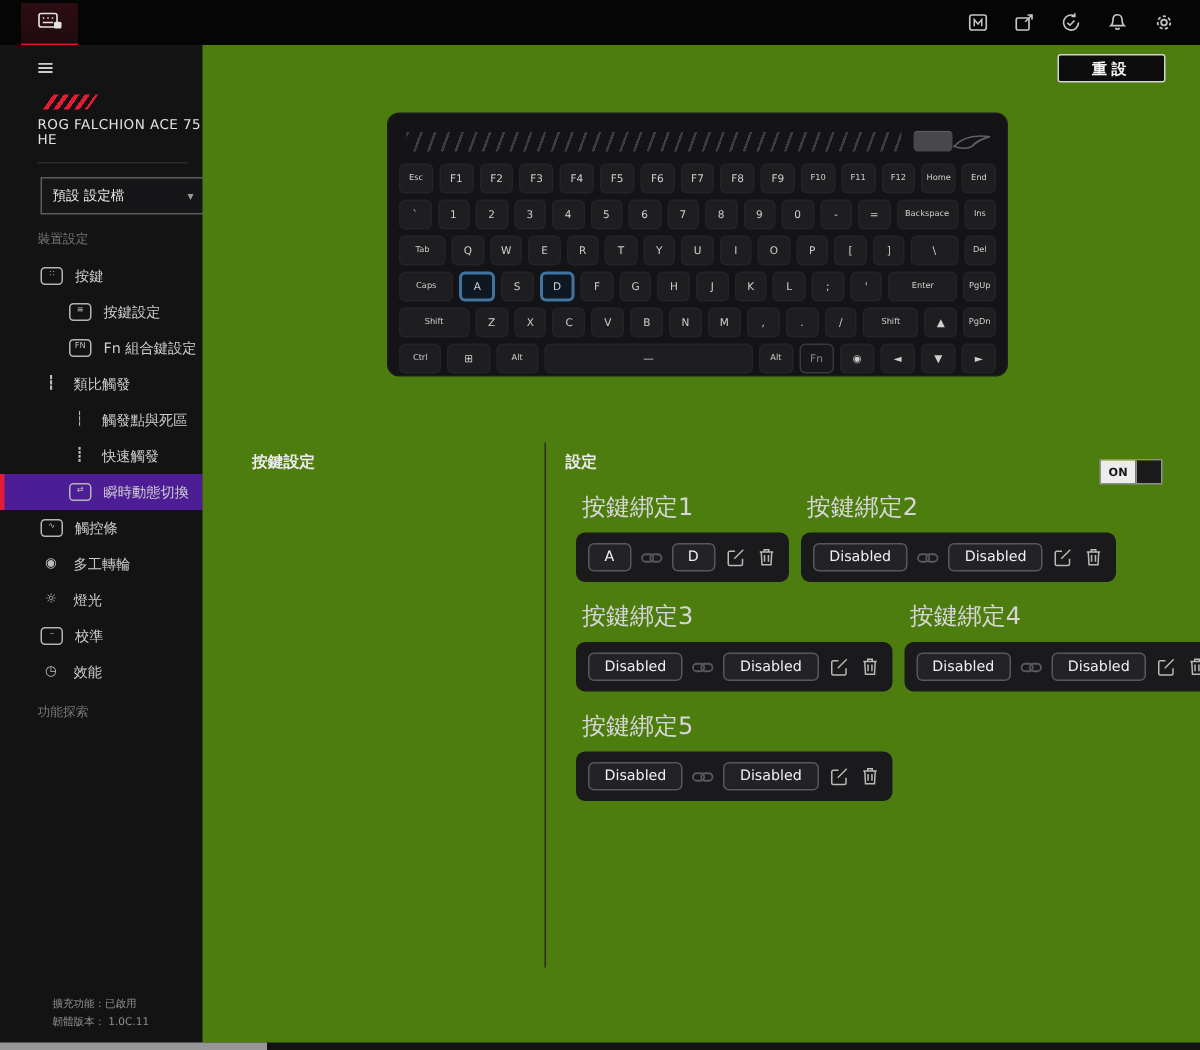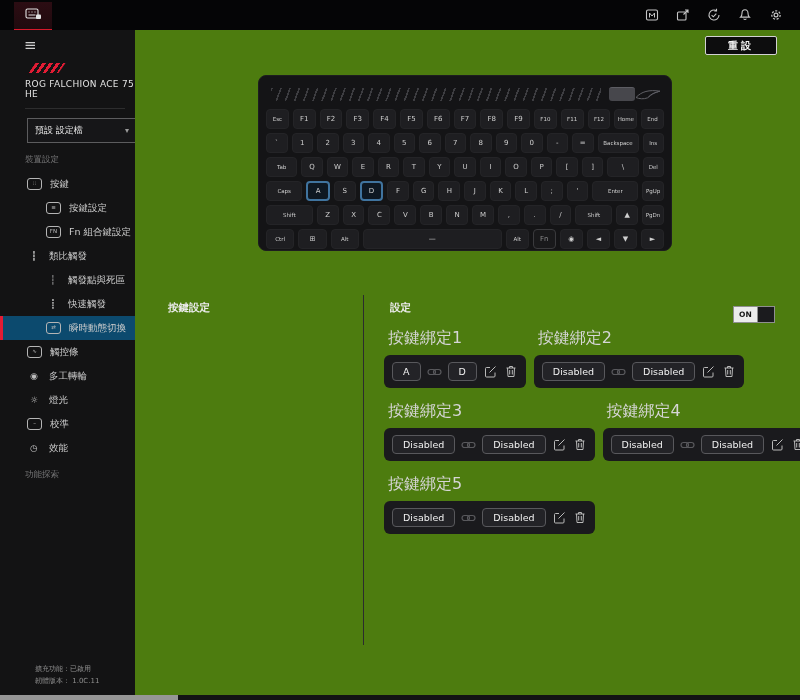--- a/index.html
+++ b/index.html
@@ -14,21 +14,21 @@
   .hamburger{margin:8px 0 0 24px;font-size:15px;color:#cfcfcf;width:18px;cursor:pointer;line-height:1;}
   .rog-slashes{margin:10px 0 0 32px;width:30px;height:10px;background:repeating-linear-gradient(90deg,#e21c34 0 3.5px,transparent 3.5px 7px);transform:skewX(-35deg);}
   .devname{margin:6px 0 0 25px;font-size:9px;color:#e2e2e2;letter-spacing:.3px;}
   .sdiv{height:1px;background:#2d2d2e;margin:9px 10px 0 25px;}
   .profile{margin:9px 0 0 27px;width:94px;height:23px;border:1px solid #5c5c5e;background:#161618;display:flex;align-items:center;justify-content:space-between;padding:0 7px;font-size:9px;color:#eee;cursor:pointer;}
   .profile .arr{color:#9a9a9a;font-size:8px;}
   #side-items{margin-top:5px;}
   .side-section{height:24px;padding-left:25px;font-size:8.5px;color:#767677;display:flex;align-items:center;margin-top:3px;}
   .side-item{height:24px;padding-left:27px;display:flex;align-items:center;gap:8px;font-size:9.5px;color:#cdcdcd;cursor:pointer;white-space:nowrap;}
   .side-item.sub{padding-left:46px;}
-  .side-item.active{background:#0c4a6e;border-left:3px solid #e21c34;}
+  .side-item.active{background:#4c1d95;border-left:3px solid #e21c34;}
   .side-item.active.sub{padding-left:43px;}
   .ic{width:14px;height:12px;display:flex;align-items:center;justify-content:center;font-size:9px;color:#bdbdbd;flex:none;line-height:1;}
   .ic.boxed{border:1px solid #b5b5b5;border-radius:3px;width:13px;height:10px;font-size:5.5px;}
   .sfooter{position:absolute;bottom:12px;left:35px;font-size:7px;color:#8f8f8f;line-height:1.8;}
   
   .main{position:absolute;left:135px;top:30px;right:0;bottom:0;background:#4d7c0f;}
   .reset{position:absolute;left:570px;top:6px;width:72px;height:19px;background:#0d0d0e;border:1px solid #d2d2d2;border-radius:2px;color:#f4f4f4;font-size:10px;font-weight:bold;letter-spacing:3px;cursor:pointer;font-family:inherit;display:flex;align-items:center;justify-content:center;}
   
   .kb{position:absolute;left:123px;top:45px;width:414px;height:176px;background:#141416;border-radius:8px;border:1px solid #1d1d1f;box-sizing:border-box;}
   .kb-top{position:relative;height:25px;margin:6px 10px 2px;}
@@ -37,21 +37,21 @@
   .kb-logo{position:absolute;right:0;top:4px;}
   #kb-rows{padding:0 7px;}
   .kb-row{display:flex;gap:4px;height:20px;margin-bottom:4px;}
   .key{background:#1e1e21;border:1px solid #242427;border-radius:4px;display:flex;align-items:center;justify-content:center;color:#cfcfcf;font-size:7px;min-width:0;box-sizing:border-box;cursor:pointer;overflow:hidden;}
   .key.word{font-size:5.5px;}
   .key.hl{border:2px solid #40749f;background:#0e1822;}
   .key.dim{color:#88888a;background:#19191b;border:1px solid #3a3a3d;}
   
   .vdiv{position:absolute;left:228px;top:265px;width:1px;height:350px;background:#2b2b2d;}
   .left-title{position:absolute;left:33px;top:271px;font-size:10.5px;font-weight:bold;color:#ebebeb;}
-  .right-title{position:absolute;left:255px;top:271px;font-size:10.5px;font-weight:bold;color:#ebebeb;}
+  .right-title{position:absolute;left:242px;top:271px;font-size:10.5px;font-weight:bold;color:#ebebeb;}
   .toggle{position:absolute;left:598px;top:276px;width:40px;height:15px;border:1px solid #8f8f90;display:flex;cursor:pointer;box-sizing:content-box;}
   .ton{flex:1.4;background:#ececec;color:#141414;font-size:7.5px;font-weight:bold;display:flex;align-items:center;justify-content:center;}
   .tknob{flex:1;background:#1b1b1e;border-left:1px solid #8f8f90;}
   #binding-rows{position:absolute;left:249px;top:298px;}
   .brow{display:flex;gap:8px;margin-bottom:13px;}
   .blabel{font-size:16px;color:#d6d6d6;margin:0 0 6px 4px;}
   .bgroup{background:#1a1a1d;border-radius:6px;display:inline-flex;align-items:center;gap:6px;padding:6px 8px;height:21px;}
   .bval{background:#232327;border:1px solid #58585c;border-radius:4px;padding:3px 10px;font-size:9.5px;color:#f1f1f1;cursor:pointer;line-height:1.2;}
   .blink{display:flex;align-items:center;}
   .bicon{display:flex;align-items:center;cursor:pointer;padding:0 1px;}

